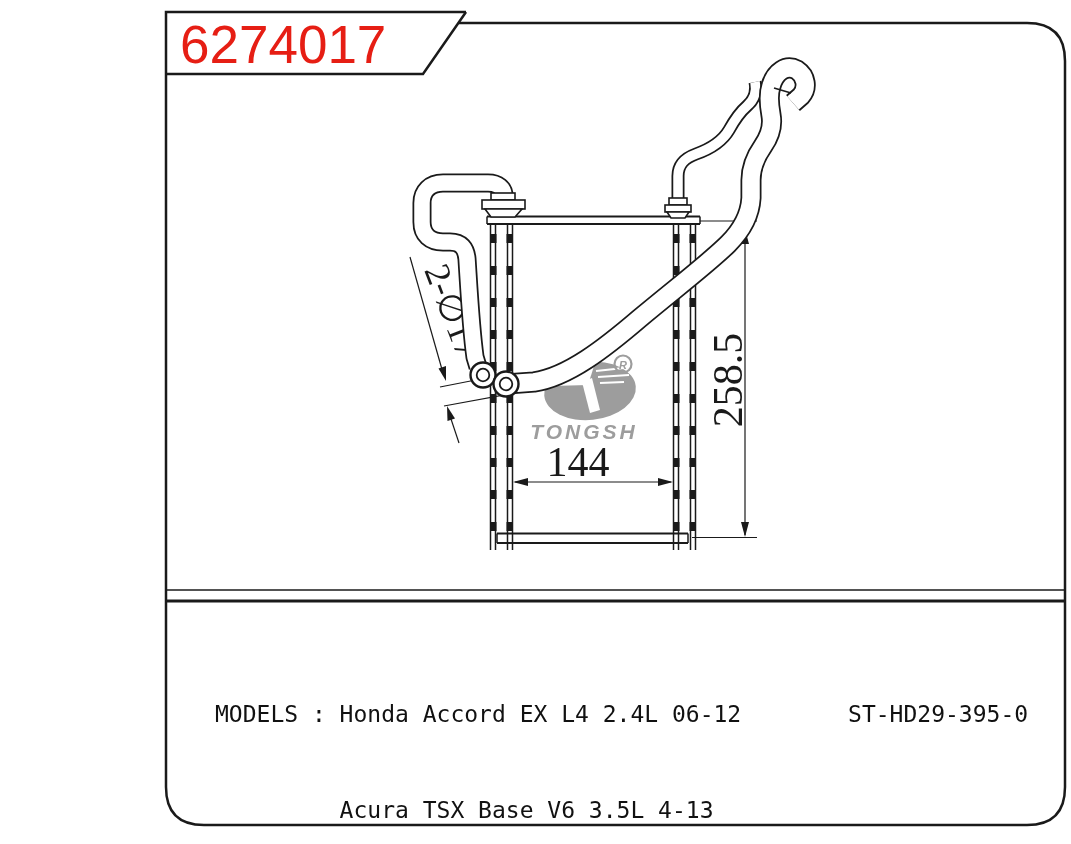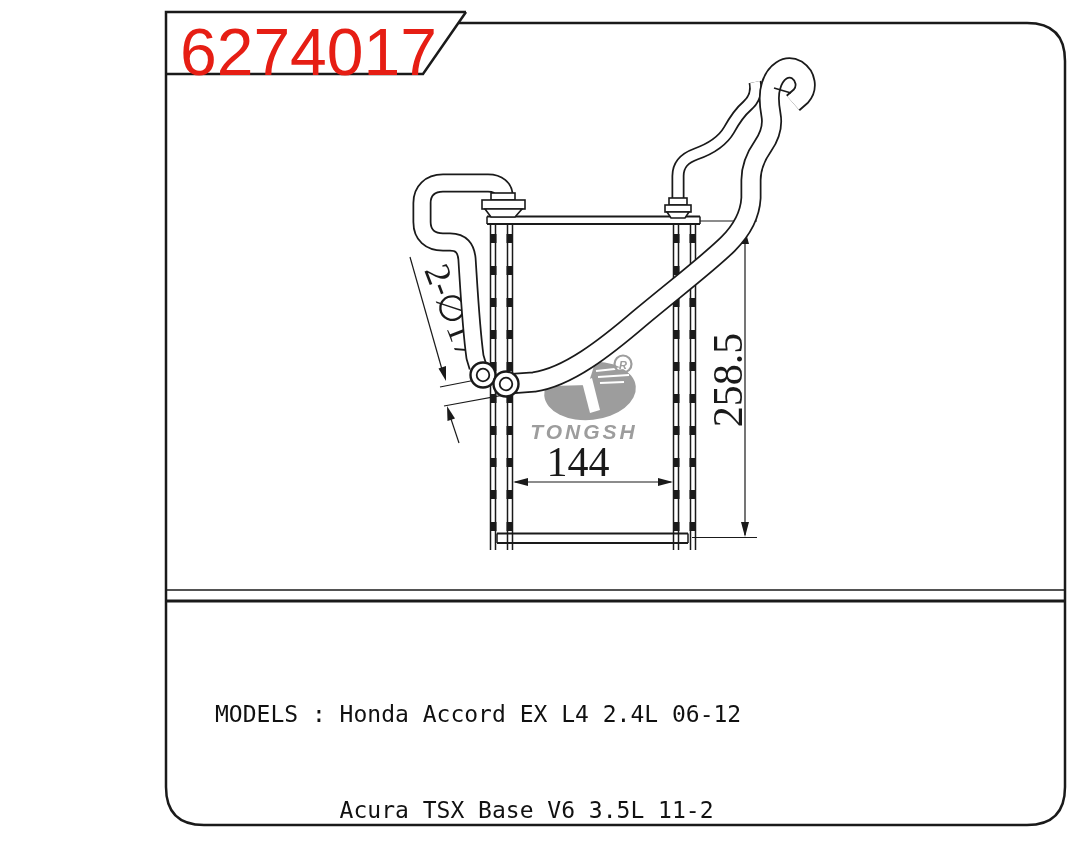--- a/index.html
+++ b/index.html
@@ -16,21 +16,21 @@
   .spec-col{
     position:absolute;top:634px;white-space:pre;
     font:23px/32px "DejaVu Sans Mono",monospace;
     color:#111;letter-spacing:0px;
   }
   #spec-left{left:215px;}
   #spec-right{left:765px;}
   .partno{
     position:absolute;left:180px;top:14px;width:240px;text-align:left;
     font-family:"Liberation Sans","DejaVu Sans",sans-serif;
-    font-size:66px;color:var(--accent-red);
+    font-size:53px;color:var(--accent-red);
   }
   .dimtext{font-family:"Liberation Serif","DejaVu Serif",serif;fill:var(--line);}
   .logotext{
     font-family:"Liberation Sans","DejaVu Sans",sans-serif;
     font-weight:bold;font-style:italic;fill:var(--logo-gray);
   }
 </style>
 </head>
 <body>
 
@@ -180,23 +180,24 @@
         <rect x="665" y="205" width="26" height="7"></rect>
         <polygon points="667,212 689,212 685,218 671,218"></polygon>
       </g>
     </g>
   </svg>
 
   <div class="partno">6274017</div>
 
   <div class="spec-col" id="spec-left">
     <div>MODELS : Honda Accord EX L4 2.4L 06-12</div>
-    <div>         Acura TSX Base V6 3.5L 11-2</div>
+    <div>         Acura TSX Base V6 3.5L 4-13</div>
     
     
     
   </div>
   <div class="spec-col" id="spec-right">
+    <div>      ST-HD29-395-0</div>
     
     
   </div>
 
 </div>
 
 </body></html>

